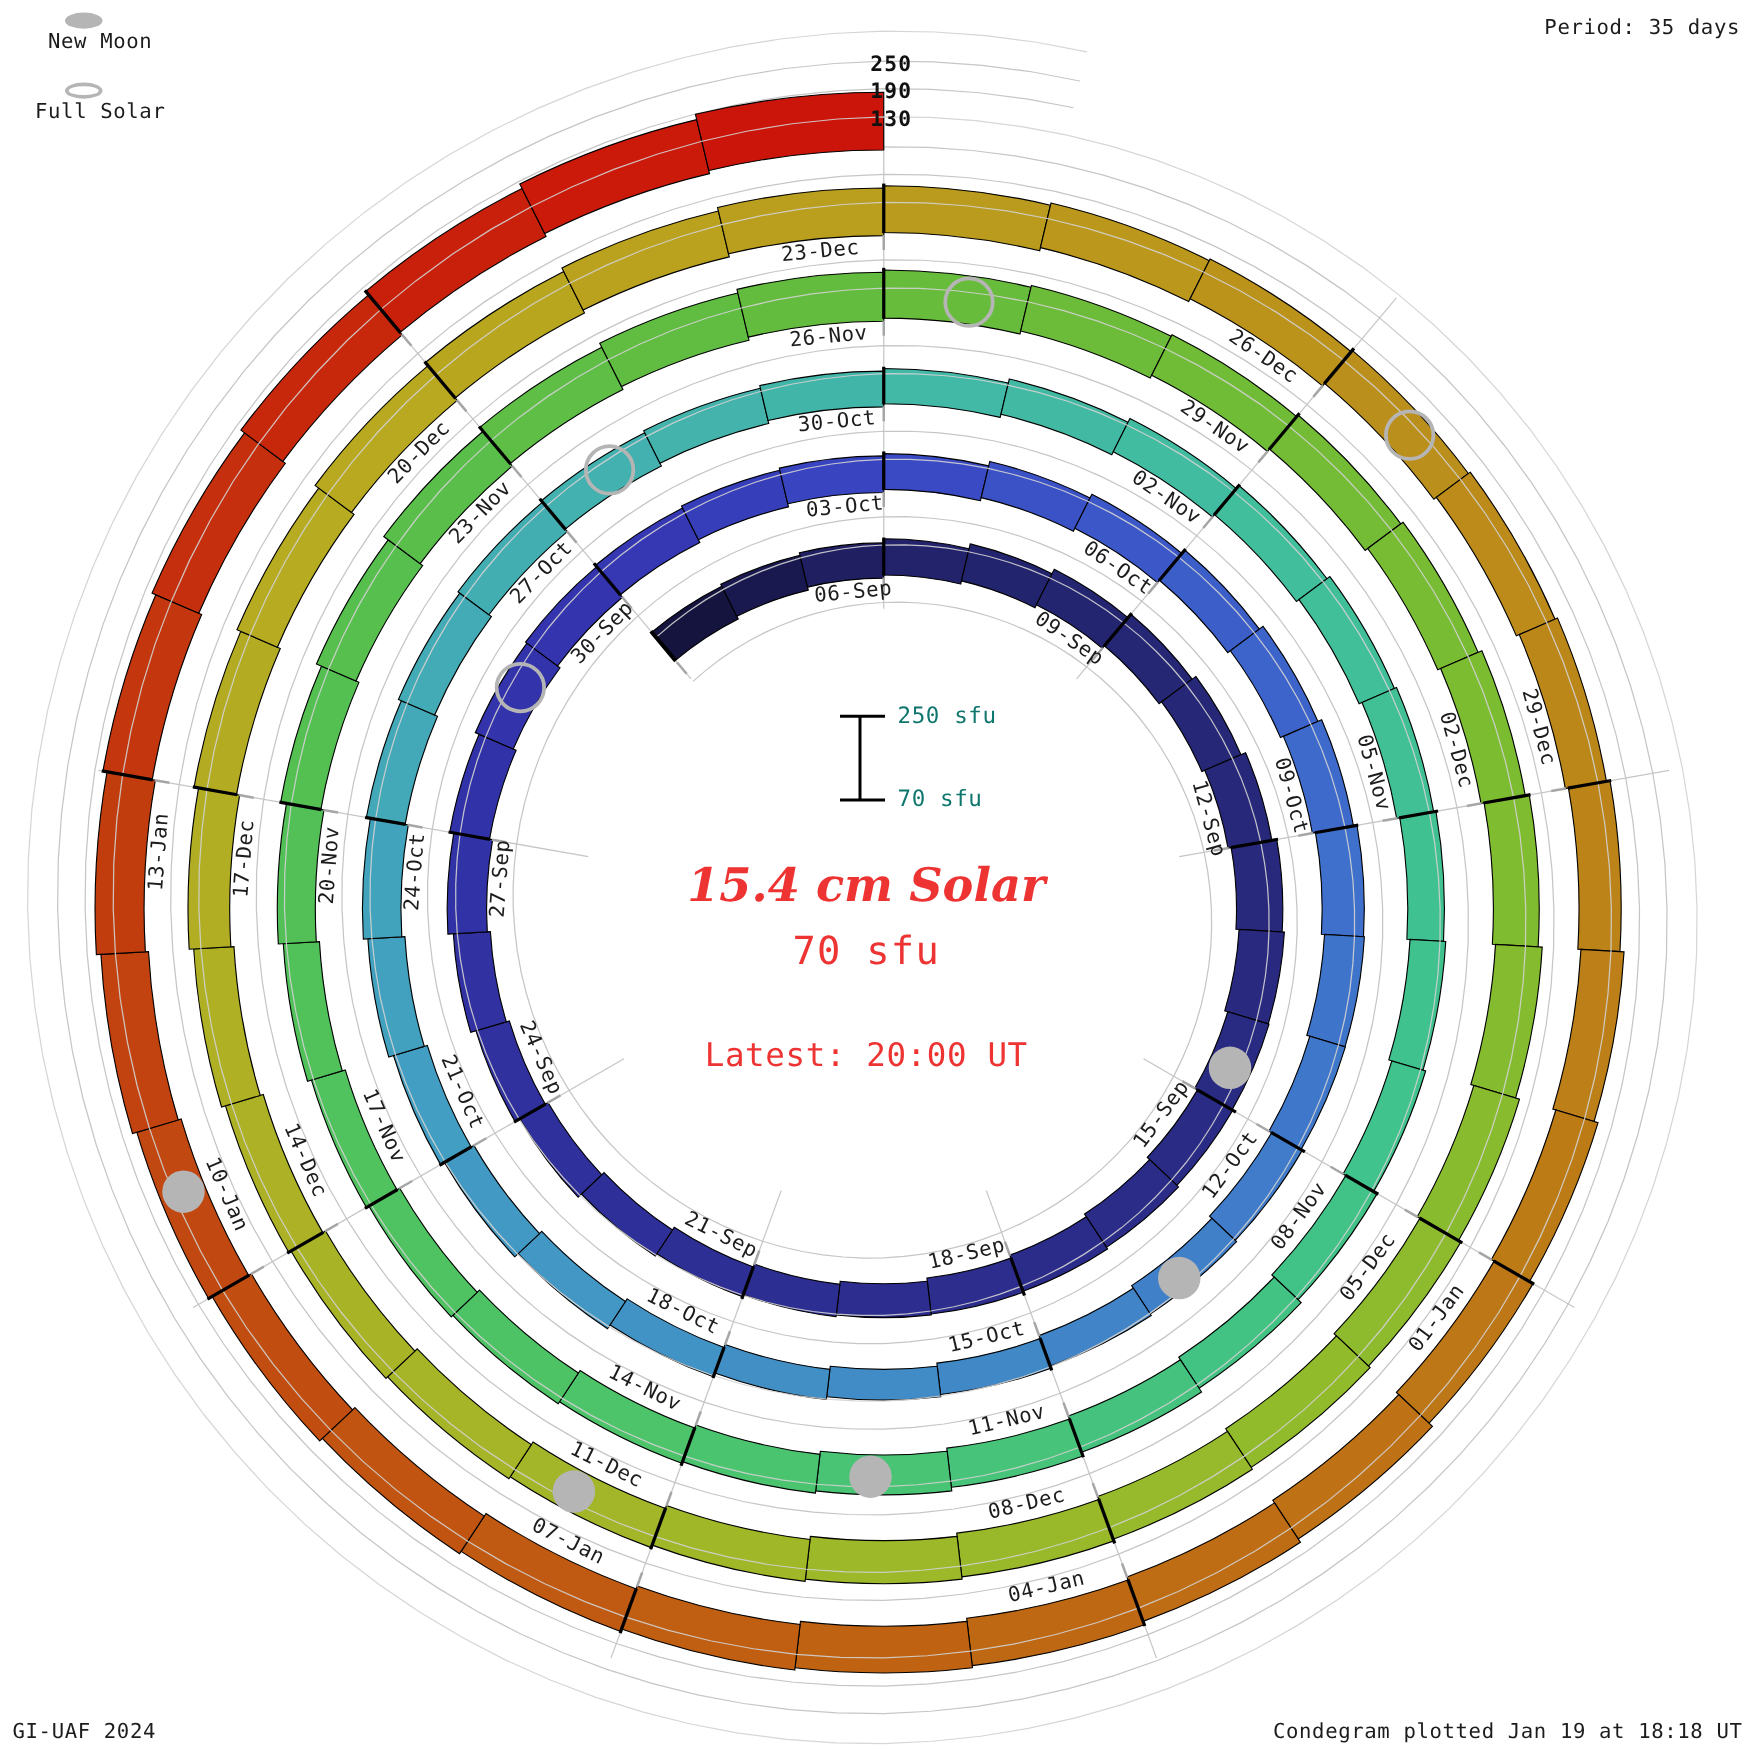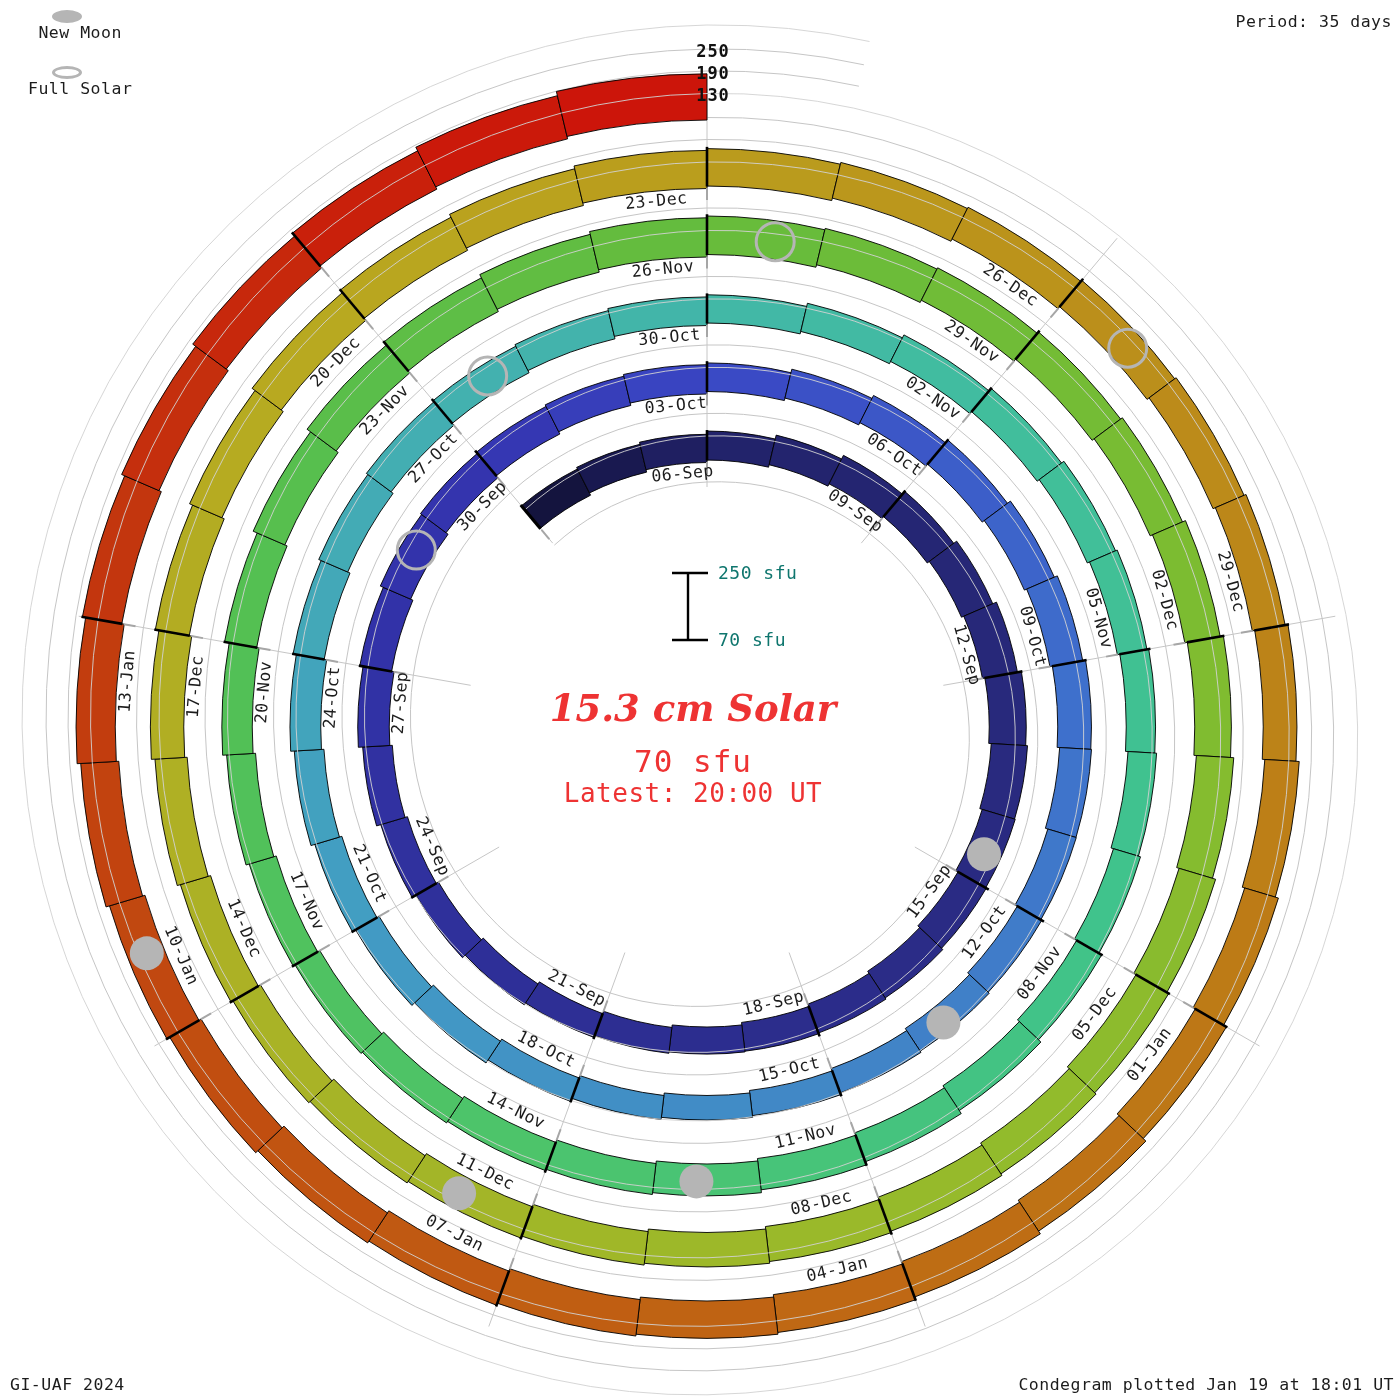--- a/index.html
+++ b/index.html
@@ -14,21 +14,21 @@
   .legend-row{display:flex;align-items:center;margin-bottom:24px;height:32px;flex-direction:column;}
   .legend-row .dot{width:30px;height:30px;border-radius:50%;margin-right:26px;box-sizing:border-box;}
   .dot.new{background:#b5b5b5;}
   .dot.full{background:#fff;border:3px solid #b5b5b5;}
   .legend-row .lbl{font-size:16.5px;letter-spacing:0.5px;}
   #center-text{position:absolute;left:693px;top:690px;transform:translateX(-50%);
                text-align:center;color:#ee3333;width:600px;}
   .ctitle{font-family:"DejaVu Serif", serif;font-style:italic;font-weight:bold;
           font-size:37px;line-height:1.0;color:#ee3333;}
   .cvalue{font-size:31px;margin-top:16px;letter-spacing:1px;}
-  .clatest{font-size:26px;letter-spacing:0.5px;line-height:1.15;}
+  .clatest{font-size:26px;margin-top:52px;letter-spacing:0.5px;line-height:1.15;}
   .sbar-label{position:absolute;font-size:18px;letter-spacing:0.5px;color:#0f766e;}
   #sbar-top{left:718px;top:562px;}
   #sbar-bottom{left:718px;top:629px;}
 </style>
 </head>
 <body>
 
 <div id="stage">
 
   <svg id="chart-svg" width="1400" height="1400" viewBox="0 0 1400 1400">
@@ -341,26 +341,26 @@
       <span class="lbl">New Moon</span>
     </div>
     <div class="legend-row">
       <span class="dot full"></span>
       <span class="lbl">Full Solar</span>
     </div>
   </div>
 
   <div class="corner" id="period-label">Period: 35 days</div>
   <div class="corner" id="footer-left">GI-UAF 2024</div>
-  <div class="corner" id="footer-right">Condegram plotted Jan 19 at 18:01 UT</div>
+  <div class="corner" id="footer-right">Condegram plotted Jan 19 at 18:18 UT</div>
 
   <div class="sbar-label" id="sbar-top">250 sfu</div>
   <div class="sbar-label" id="sbar-bottom">70 sfu</div>
 
   <div id="center-text">
-    <div class="ctitle">15.3 cm Solar</div>
+    <div class="ctitle">15.4 cm Solar</div>
     <div class="cvalue">70 sfu</div>
     <div class="clatest">
       <div>Latest: 20:00 UT</div>
     </div>
   </div>
 
 </div>
 
 </body></html>

